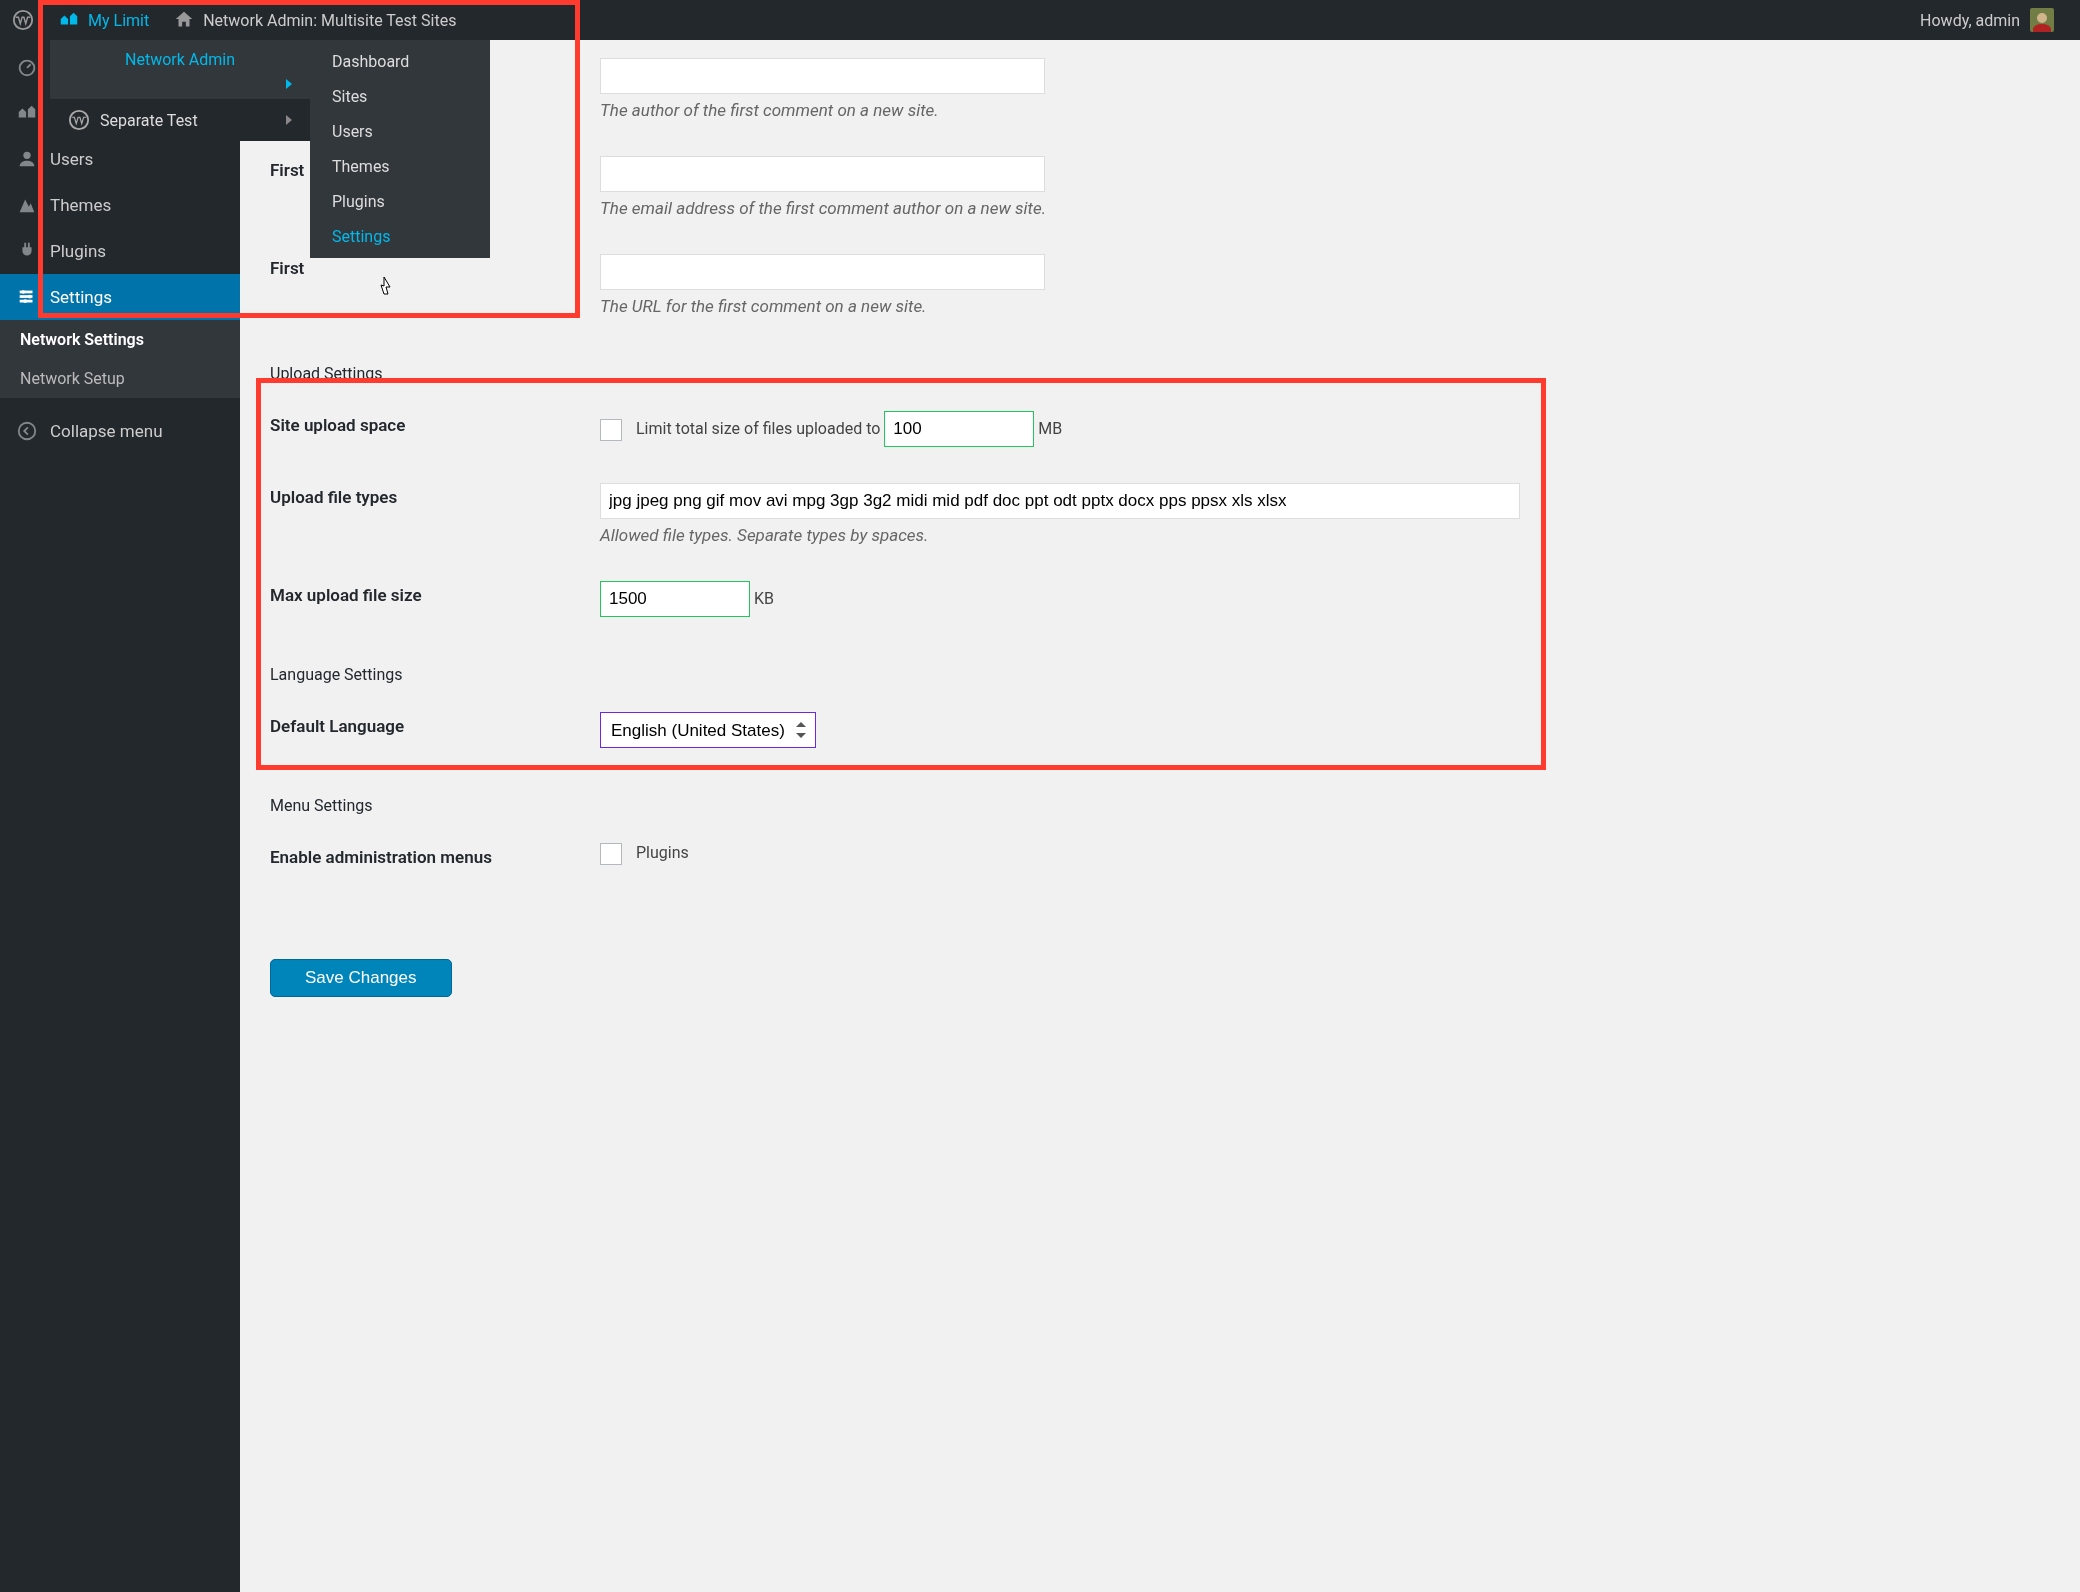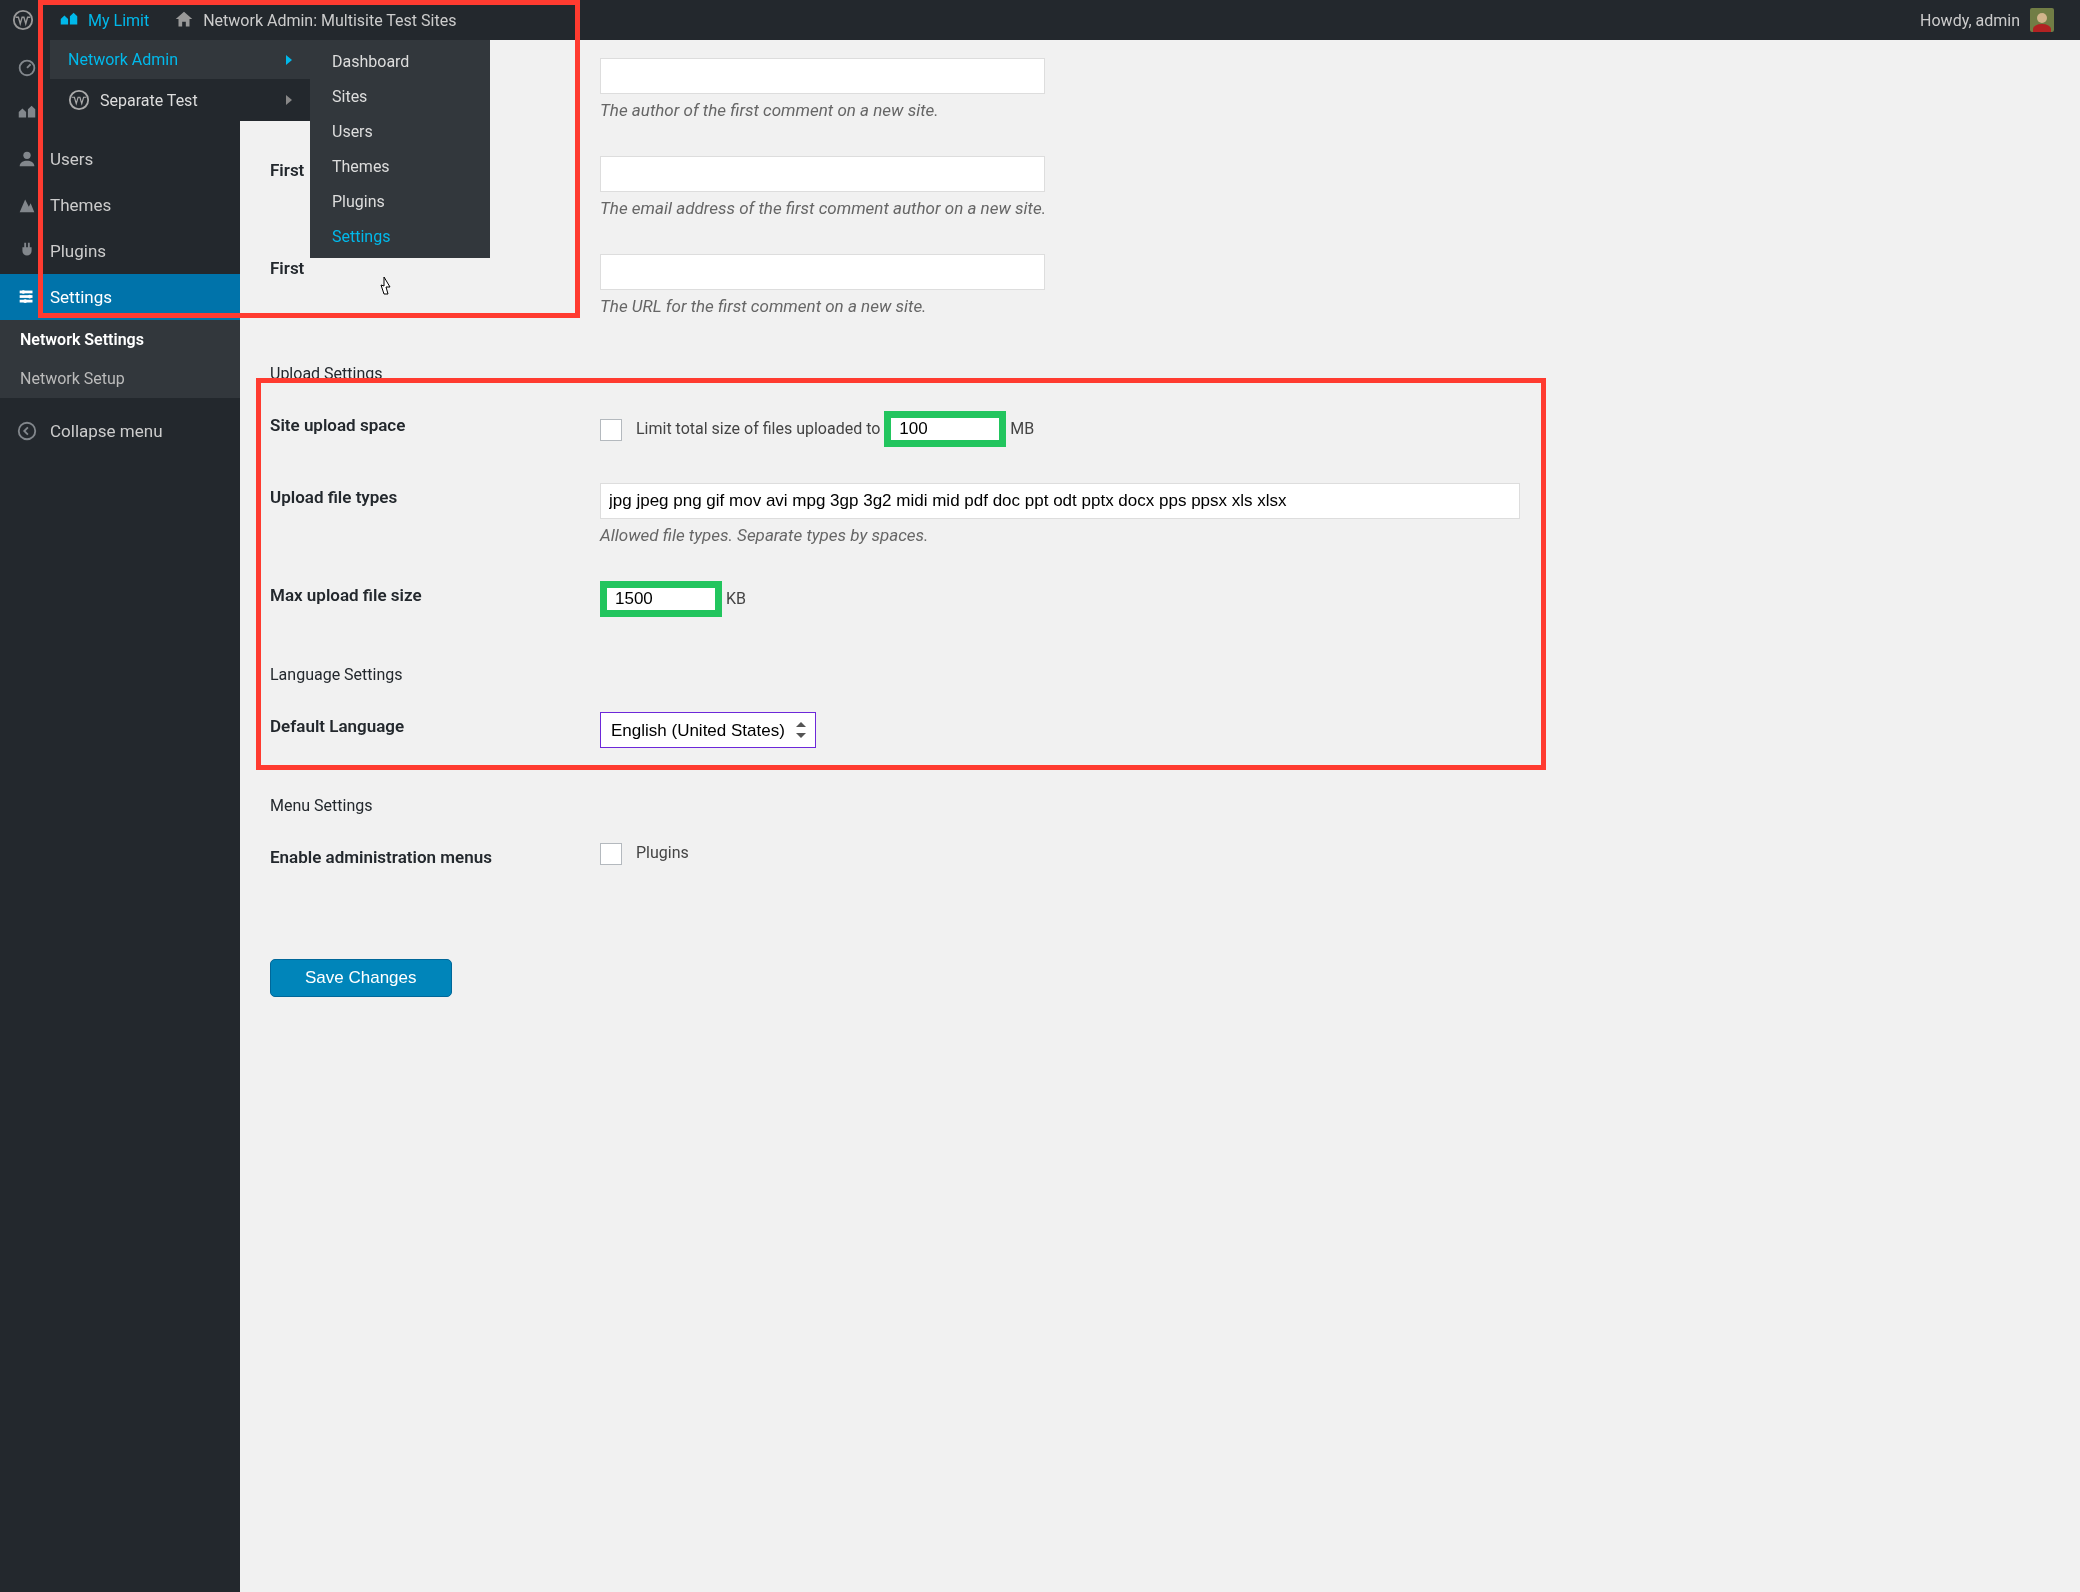--- a/index.html
+++ b/index.html
@@ -6,21 +6,21 @@
   *{box-sizing:border-box;}
   .adminbar{position:fixed;top:0;left:0;right:0;height:40px;background:#23282d;display:flex;align-items:center;color:#ccc;font-size:16px;z-index:200;}
   .adminbar .ab-item{display:flex;align-items:center;height:40px;padding:0 12px;gap:8px;}
   .adminbar .ab-item.active{color:#00b9eb;}
   .adminbar .ab-right{margin-left:auto;display:flex;align-items:center;padding-right:26px;gap:10px;}
   .avatar{width:24px;height:24px;background:#717d45;display:inline-block;border-radius:2px;position:relative;overflow:hidden;}
   .avatar::before{content:"";position:absolute;left:7px;top:5px;width:10px;height:10px;border-radius:50%;background:#d2b48c;}
   .avatar::after{content:"";position:absolute;left:3px;top:16px;width:18px;height:10px;border-radius:50% 50% 0 0;background:#b22222;}
   .flyout{position:fixed;top:40px;left:50px;background:#32373c;color:#ddd;z-index:300;font-size:16px;display:flex;flex-direction:column;min-width:260px;}
   .flyout .fi{padding:10px 18px;display:flex;align-items:center;gap:10px;}
-  .flyout .fi.active{color:#00b9eb;}
+  .flyout .fi.active{color:#00b9eb;flex-direction:column;}
   .flyout .fi.sub{background:#23282d;}
   .flyout .fi .chevron{margin-left:auto;}
   .flyout2{position:fixed;top:40px;left:310px;background:#32373c;color:#ddd;z-index:300;font-size:16px;min-width:180px;padding:4px 0;}
   .flyout2 .fi{padding:8px 22px;}
   .flyout2 .fi.hov{color:#00b9eb;}
   .hi1{position:fixed;top:0;left:38px;width:542px;height:318px;border:5px solid #ff3b30;z-index:350;pointer-events:none;}
   .hi2{position:absolute;top:378px;left:256px;width:1290px;height:392px;border:5px solid #ff3b30;z-index:50;pointer-events:none;}
   .cursor{position:fixed;top:277px;left:378px;z-index:400;font-size:18px;color:#000;}
   .adminmenu{position:fixed;top:40px;left:0;bottom:0;width:240px;background:#23282d;color:#eee;font-size:17px;}
   .adminmenu .mi{padding:12px 16px;display:flex;align-items:center;gap:12px;color:#ccc;}
@@ -29,21 +29,21 @@
   .adminmenu .subm{background:#32373c;}
   .adminmenu .subm .si{padding:10px 16px 10px 20px;color:#bbb;font-size:16px;}
   .adminmenu .subm .si.current{color:#fff;font-weight:600;}
   .content{margin-left:240px;padding:40px 30px 60px 30px;min-height:1200px;}
   .content table.form{width:100%;border-collapse:collapse;}
   .content table.form th{text-align:left;vertical-align:top;font-weight:600;color:#23282d;padding:22px 20px 22px 0;width:330px;font-size:17px;}
   .content table.form td{padding:18px 0;vertical-align:top;}
   .content h2{font-size:16px;font-weight:400;color:#23282d;margin:30px 0 10px 0;}
   .regular-text{width:445px;height:36px;border:1px solid #ddd;background:#fff;font-size:15px;padding:4px 8px;}
   .large-text{width:920px;height:36px;border:1px solid #ddd;background:#fff;font-size:17px;padding:4px 8px;}
-  .small-text{width:122px;height:36px;border:7px solid #22c55e;background:#fff;font-size:17px;padding:4px 8px;}
+  .small-text{width:150px;height:36px;border:1px solid #22c55e;background:#fff;font-size:17px;padding:4px 8px;}
   .desc{color:#666;font-style:italic;font-size:17px;margin-top:6px;}
   .chk{width:22px;height:22px;border:1px solid #b4b9be;background:#fff;display:inline-block;vertical-align:middle;margin-right:10px;}
   select.sel{height:36px;font-size:17px;padding:0 30px 0 10px;border:1px solid #6d28d9;background:#fff;appearance:none;-webkit-appearance:none;}
   .select-wrap{position:relative;display:inline-block;}
   .select-wrap::after{content:"";position:absolute;right:10px;top:10px;width:0;height:0;border-left:5px solid transparent;border-right:5px solid transparent;border-bottom:5px solid #555;}
   .select-wrap::before{content:"";position:absolute;right:10px;bottom:10px;width:0;height:0;border-left:5px solid transparent;border-right:5px solid transparent;border-top:5px solid #555;}
   .button-primary{background:#0085ba;border:1px solid #006799;color:#fff;font-size:17px;padding:8px 34px;border-radius:5px;cursor:pointer;margin-top:40px;}
   .icon{width:22px;height:22px;display:inline-flex;align-items:center;justify-content:center;}
   .icon svg{width:22px;height:22px;}
   .dim{color:#82878c;}

